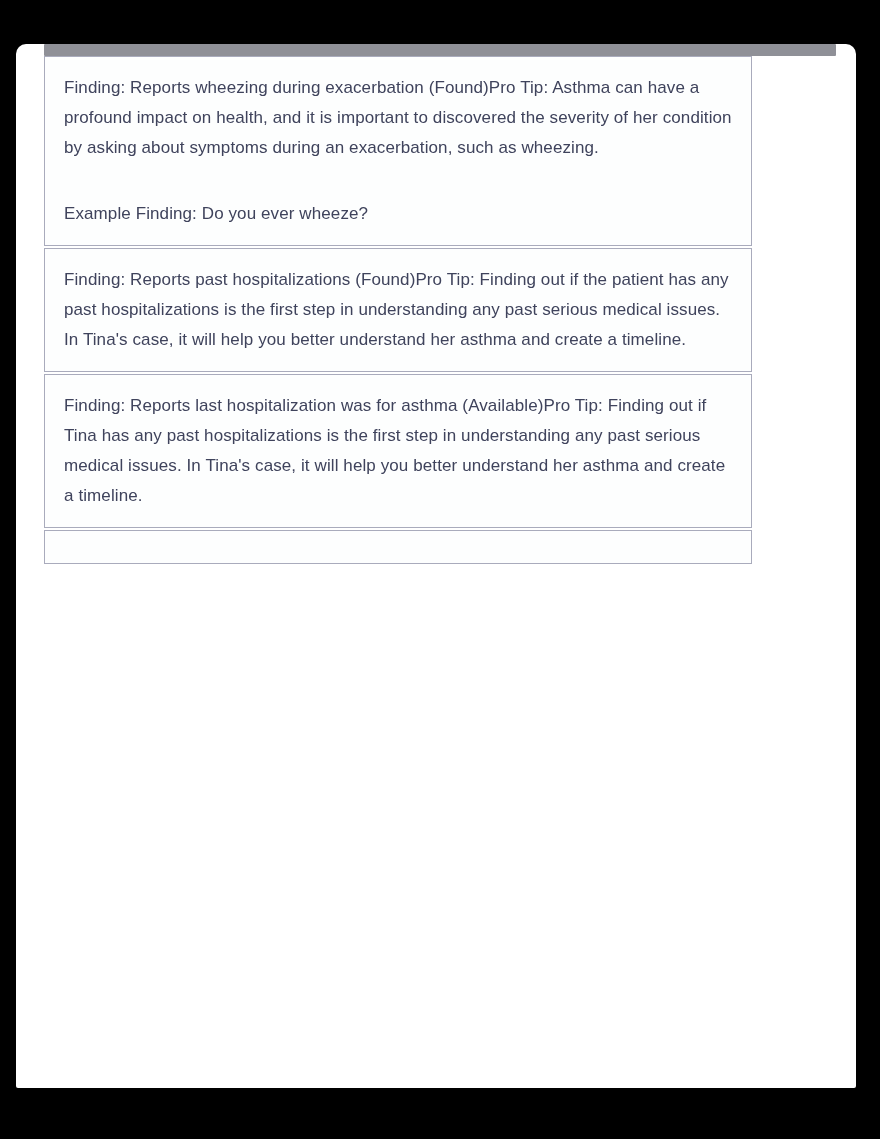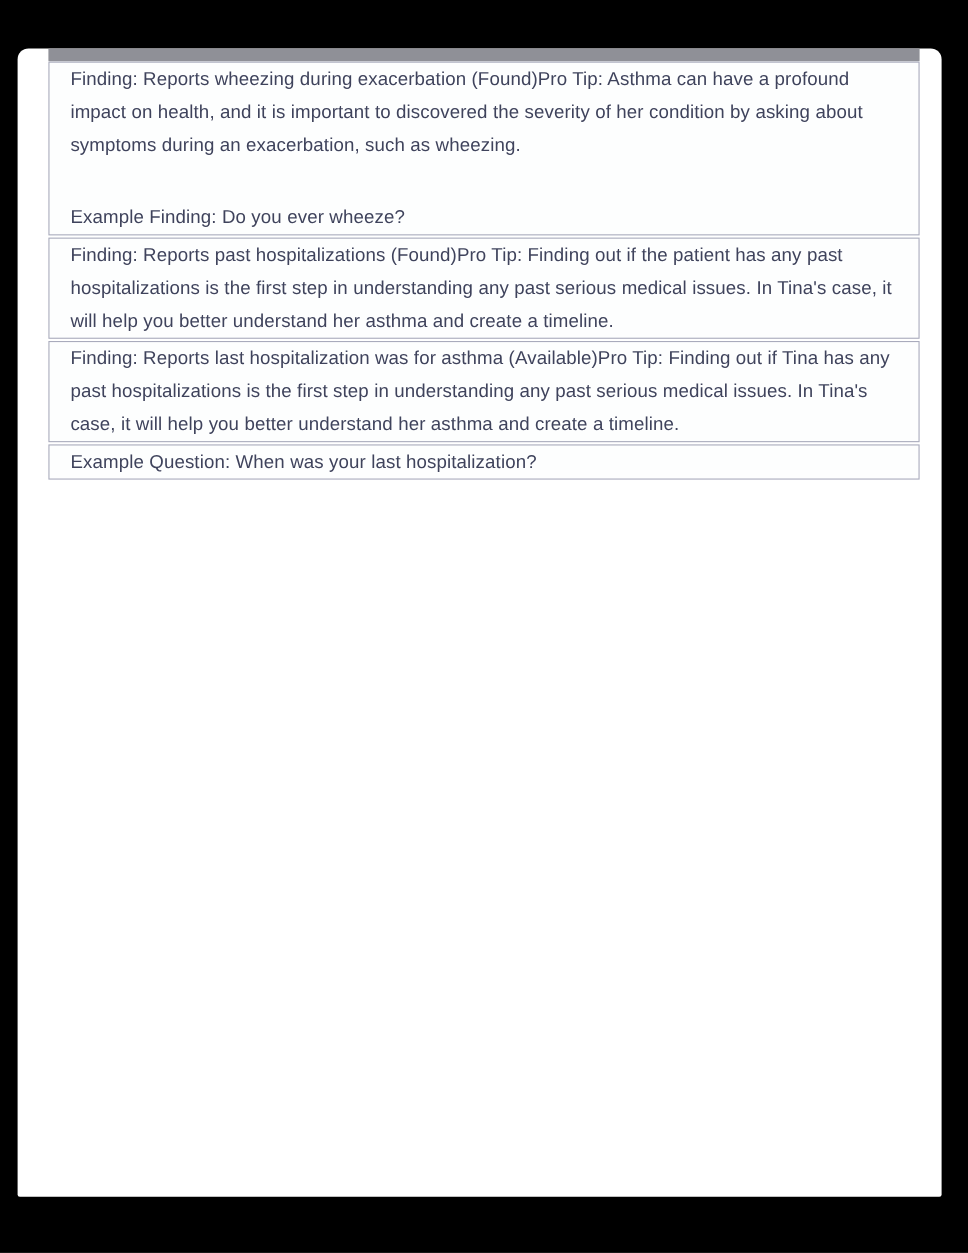--- a/index.html
+++ b/index.html
@@ -32,24 +32,24 @@
     background:var(--bar);
     border-radius:1px;
   }
   .cards{
     position:absolute;
     left:28px;top:12px;
     width:792px;
   }
   .card{
     box-sizing:border-box;
-    width:792px;
+    width:708px;
     border:1.5px solid var(--card-border);
     background:var(--card-bg);
-    padding:0 19px;
+    padding:16px 19px;
     margin-bottom:2px;
   }
   .card p{
     margin:0;
     font-size:17px;
     line-height:30px;
     color:var(--text);
     letter-spacing:0.1px;
   }
   .card p.finding{margin-bottom:36px;}
@@ -69,16 +69,15 @@
 
   <section class="card">
     <p class="finding">Finding: Reports past hospitalizations (Found)Pro Tip: Finding out if the patient has any past hospitalizations is the first step in understanding any past serious medical issues. In Tina's case, it will help you better understand her asthma and create a timeline.</p>
   </section>
 
   <section class="card">
     <p class="finding">Finding: Reports last hospitalization was for asthma (Available)Pro Tip: Finding out if Tina has any past hospitalizations is the first step in understanding any past serious medical issues. In Tina's case, it will help you better understand her asthma and create a timeline.</p>
   </section>
 
   <section class="card">
-    <p class="example">Example Question: When was your last hospitalization?</p>
   </section>
 </div>
 </div>
 
 </body></html>

